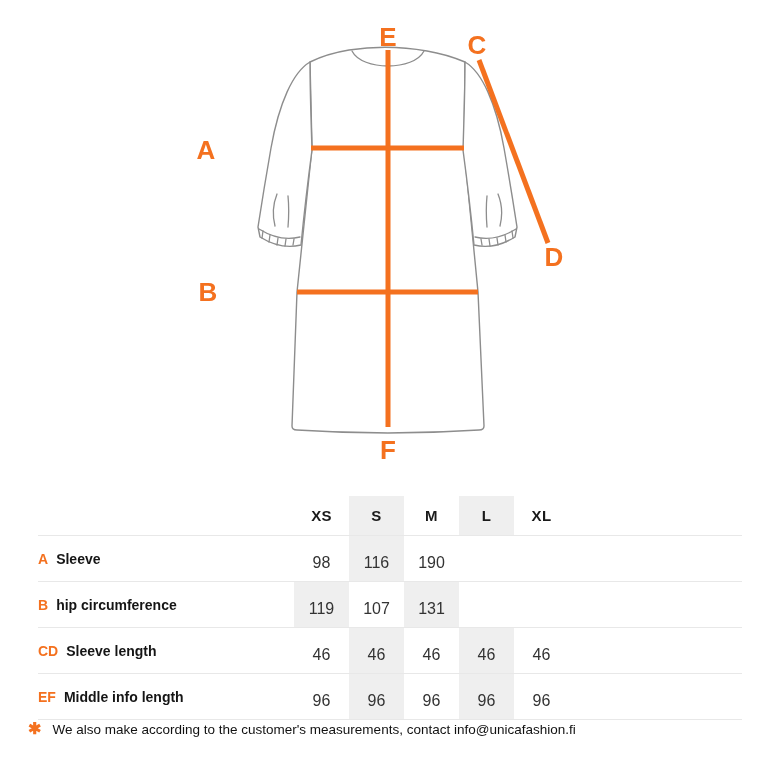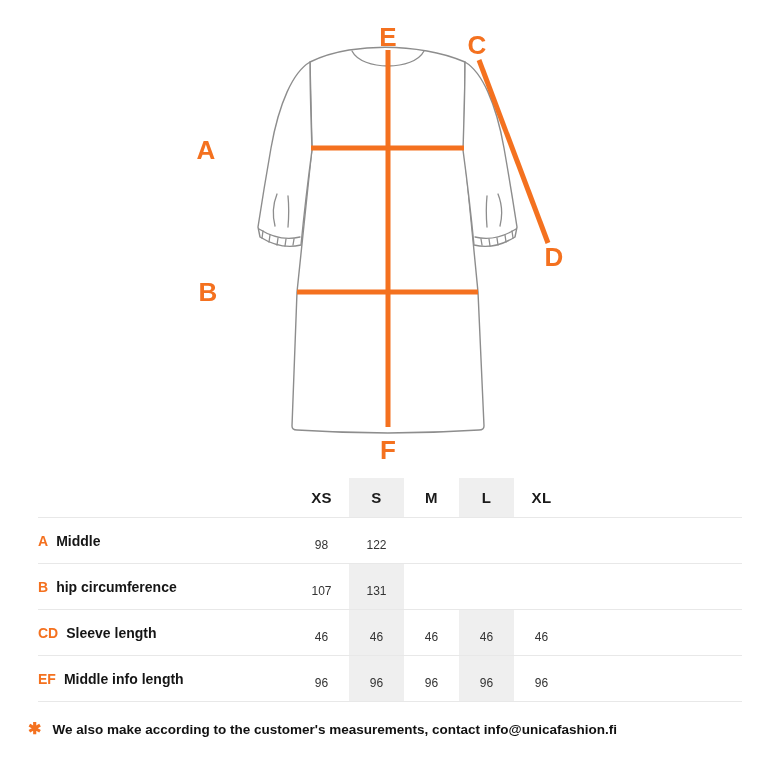--- a/index.html
+++ b/index.html
@@ -6,36 +6,36 @@
   .page{position:relative;width:780px;height:780px;background:#fff;overflow:hidden;
         font-family:"Liberation Sans",sans-serif;color:#161616;}
   
   .diagram{position:absolute;left:0;top:0;width:780px;height:470px;}
   .diagram svg{display:block;}
   .garment{fill:#ffffff;stroke:#8d8d8d;stroke-width:1.4;stroke-linejoin:round;}
   .garment-line{fill:none;stroke:#8d8d8d;stroke-width:1.3;stroke-linecap:round;}
   .measure{stroke:#F4711F;stroke-width:5;}
   .measure-label{font:800 26px "Liberation Sans",sans-serif;fill:#F4711F;text-anchor:middle;}
   
-  .size-table{position:absolute;left:38px;top:478px;width:704px;}
+  .size-table{position:absolute;left:38px;top:496px;width:704px;}
   .t-row{display:grid;grid-template-columns:256px 55px 55px 55px 55px 55px 1fr;
          border-bottom:1px solid #e8e8e8;}
   .t-head{height:39px;}
   .t-data{height:45px;}
   .cell{display:flex;align-items:center;justify-content:center;}
   .stripe{background:#efefef;}
   .size-h{font-weight:700;font-size:15px;color:#1a1a1a;letter-spacing:.3px;}
-  .val{font-size:12px;color:#333;padding-top:9px;box-sizing:border-box;}
+  .val{font-size:16px;color:#333;padding-top:9px;box-sizing:border-box;}
   .rowlabel{display:flex;align-items:center;justify-content:flex-start;
             font-weight:700;font-size:14px;color:#151515;}
   .letter{color:#F4711F;margin-right:8px;font-weight:700;}
   
   .footer{position:absolute;left:28px;top:721px;display:flex;align-items:center;gap:11px;}
   .asterisk{color:#F4711F;font-size:16px;font-weight:700;line-height:1;}
-  .note{font-weight:700;font-size:13.5px;color:#111;}
+  .note{font-weight:400;font-size:13.5px;color:#111;}
 </style>
 </head>
 <body>
 
 <div class="page">
 
   <div class="diagram">
     <svg width="780" height="470" viewBox="0 0 780 470">
 
       <path class="garment" d="M 310,62
@@ -101,32 +101,34 @@
       <div class="cell size-h stripe">S</div>
       <div class="cell size-h">M</div>
       <div class="cell size-h stripe">L</div>
       <div class="cell size-h">XL</div>
       <div class="cell"></div>
     </div>
 
     <div class="t-row t-data">
       <div class="rowlabel">
         <span class="letter">A</span>
-        <span>Middle</span>
+        <span>Sleeve</span>
       </div>
       <div class="cell val">98</div>
-      <div class="cell val">122</div>
+      <div class="cell val stripe">116</div>
+      <div class="cell val">190</div>
       <div class="cell"></div>
     </div>
 
     <div class="t-row t-data">
       <div class="rowlabel">
         <span class="letter">B</span>
         <span>hip circumference</span>
       </div>
+      <div class="cell val stripe">119</div>
       <div class="cell val">107</div>
       <div class="cell val stripe">131</div>
       <div class="cell"></div>
     </div>
 
     <div class="t-row t-data">
       <div class="rowlabel">
         <span class="letter">CD</span>
         <span>Sleeve length</span>
       </div>

